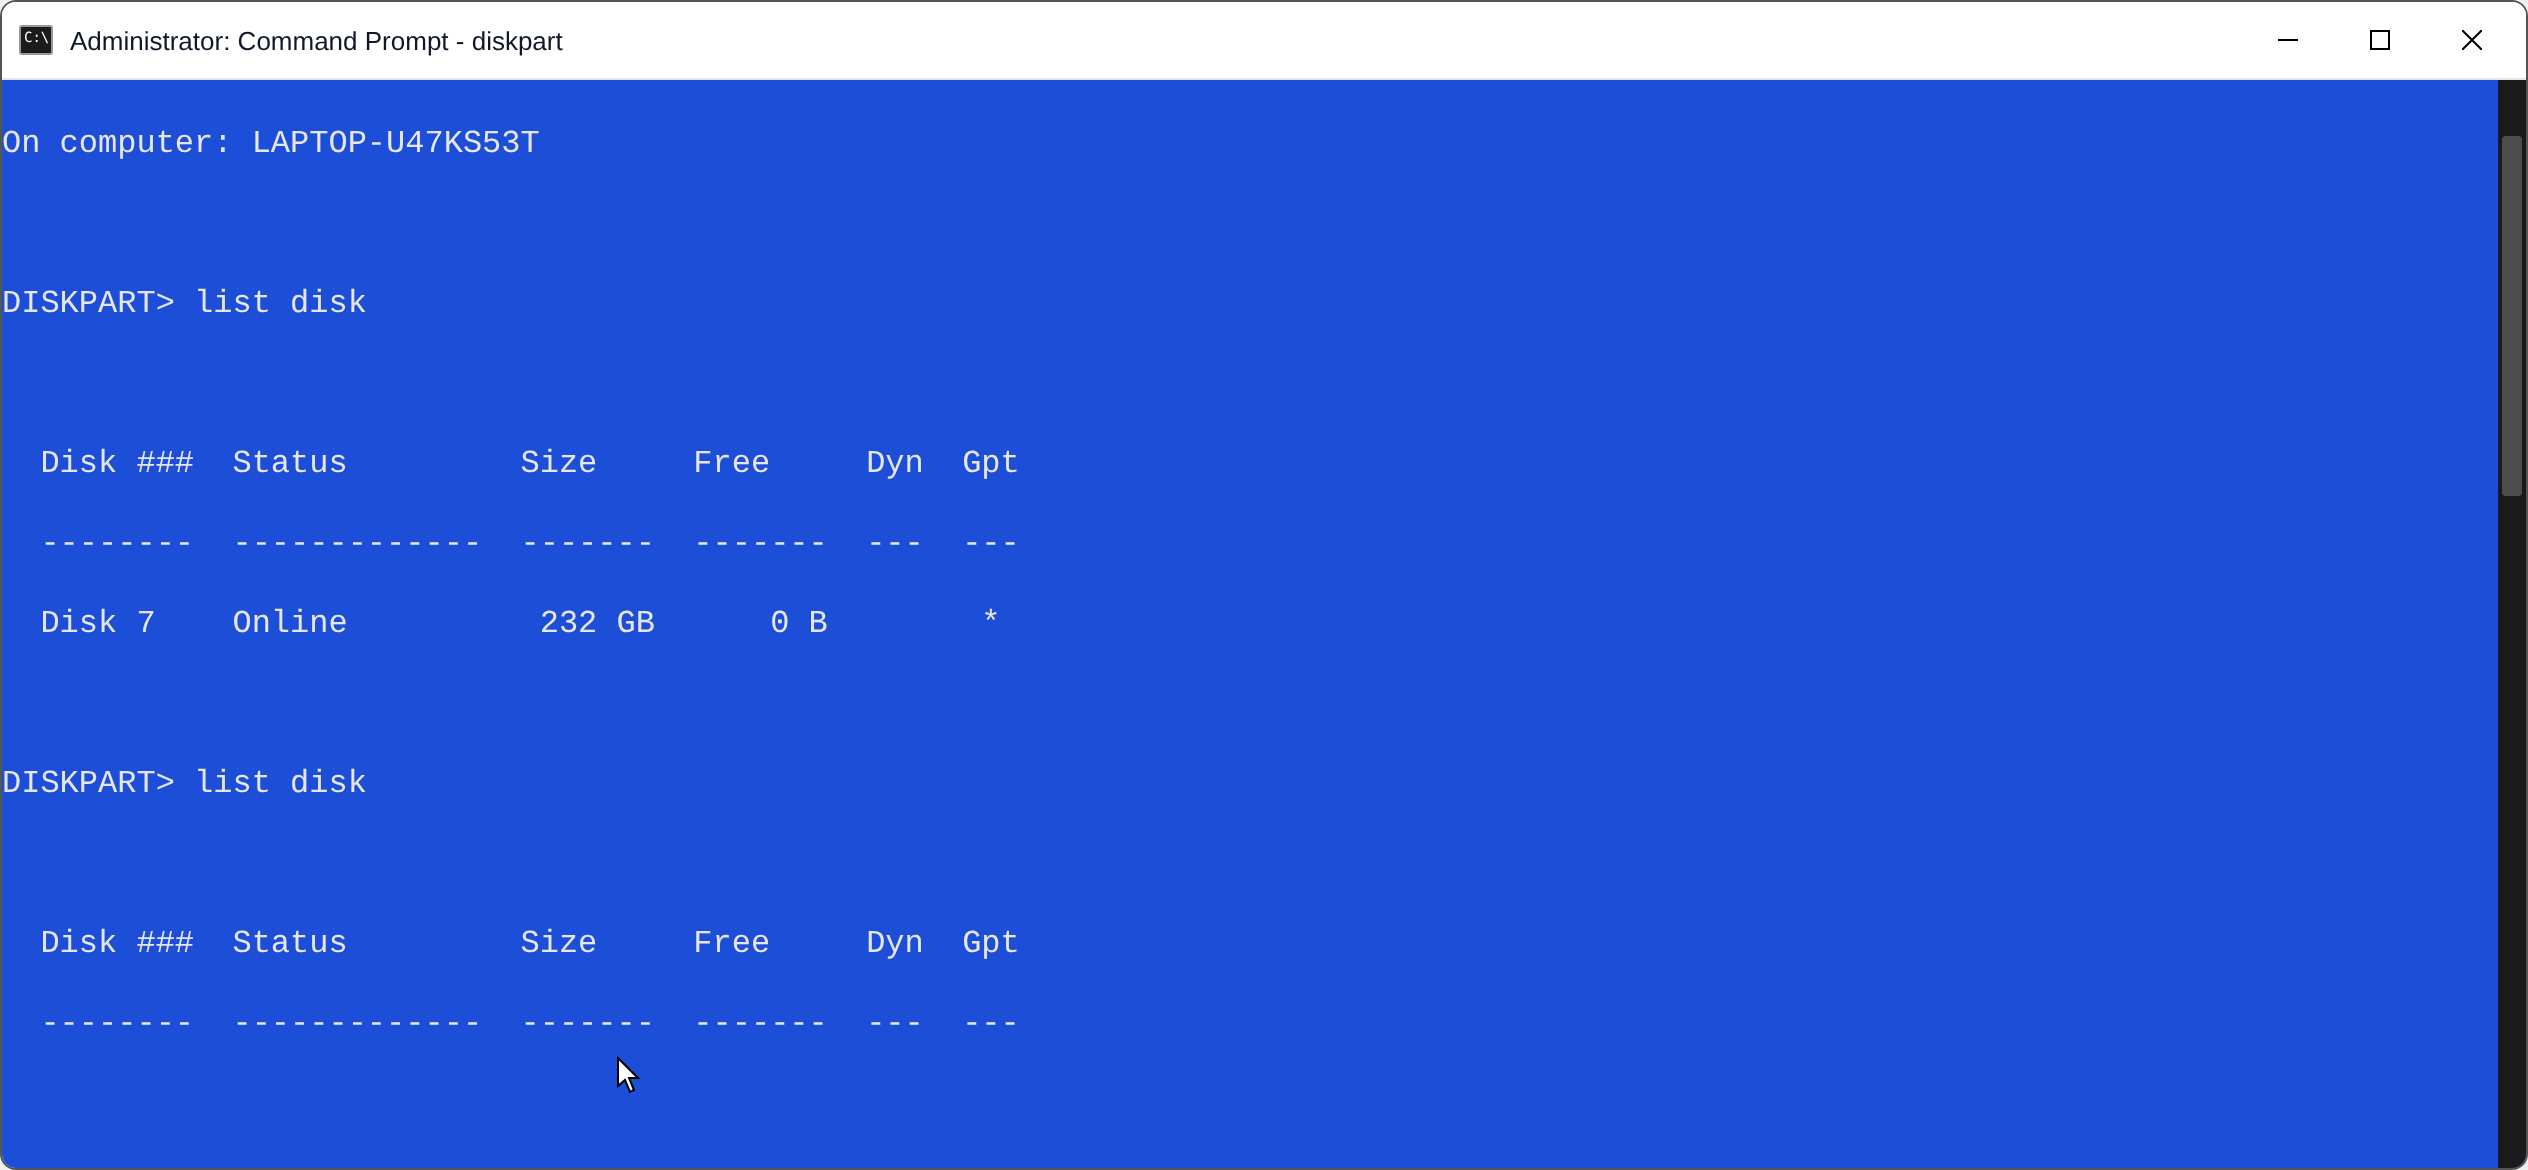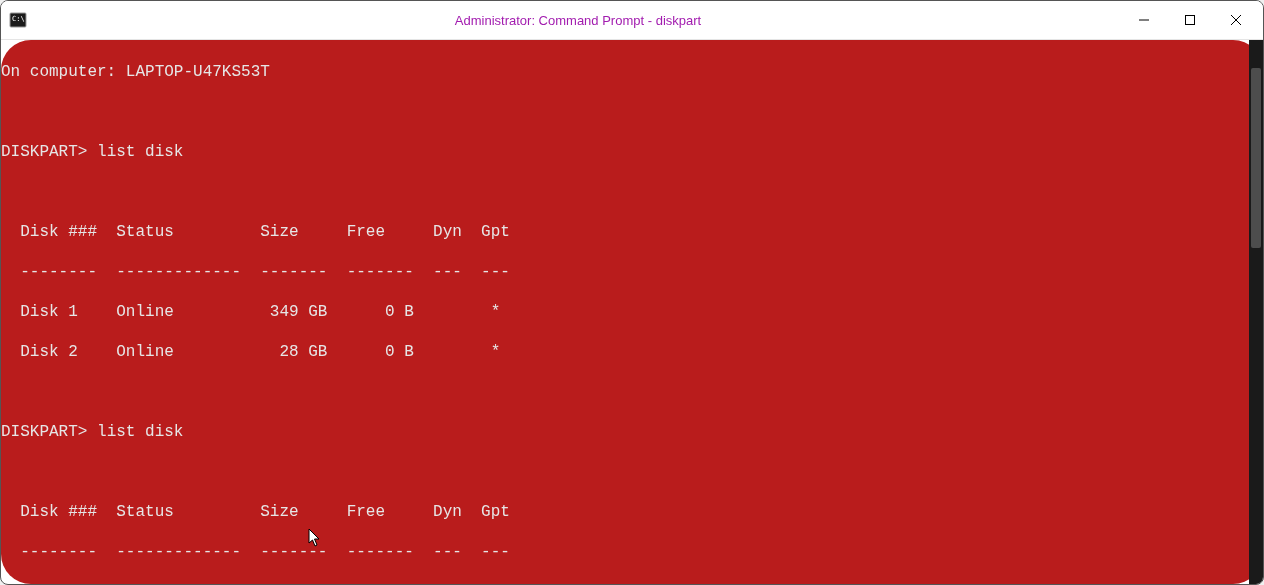--- a/index.html
+++ b/index.html
@@ -35,24 +35,23 @@
   .titlebar .app-icon {
     width: 18px;
     height: 18px;
     margin-right: 8px;
     display: inline-flex;
     align-items: center;
     justify-content: center;
   }
   .titlebar .title-text {
     font-size: 13px;
-    color: #a21caf;
+    color: #0f172a;
     flex: 1 1 auto;
     white-space: nowrap;
-    text-align: center;
   }
   .win-controls {
     display: flex;
     align-items: center;
     height: 100%;
   }
   .win-btn {
     width: 46px;
     height: 100%;
     display: flex;
@@ -60,22 +59,21 @@
     justify-content: center;
     color: #000;
     background: transparent;
     border: none;
     cursor: pointer;
   }
 
   .terminal-wrap {
     position: relative;
     flex: 1 1 auto;
-    background: #b91c1c;
-    border-radius: 30px;
+    background: #1d4ed8;
   }
   .terminal {
     position: absolute;
     top: 0; left: 0; right: 14px; bottom: 0;
     padding: 2px 4px 2px 0;
     color: #e6e6e6;
     font-family: Consolas, "Courier New", monospace;
     font-size: 16px;
     line-height: 20px;
     white-space: pre;
@@ -142,22 +140,21 @@
 
   <div class="terminal-wrap">
 
     <div class="terminal">
 <span class="line">On computer: LAPTOP-U47KS53T</span>
 <span class="line"> </span>
 <span class="line"><span>DISKPART&gt;</span> <span>list disk</span></span>
 <span class="line"> </span>
 <span class="line">  Disk ###  Status         Size     Free     Dyn  Gpt</span>
 <span class="line">  --------  -------------  -------  -------  ---  ---</span>
-<span class="line">  Disk 1    Online          349 GB      0 B        *</span>
-<span class="line">  Disk 2    Online           28 GB      0 B        *</span>
+<span class="line">  Disk 7    Online          232 GB      0 B        *</span>
 <span class="line"> </span>
 <span class="line"><span>DISKPART&gt;</span> <span>list disk</span></span>
 <span class="line"> </span>
 <span class="line">  Disk ###  Status         Size     Free     Dyn  Gpt</span>
 <span class="line">  --------  -------------  -------  -------  ---  ---</span>
 
 
 
 
 

